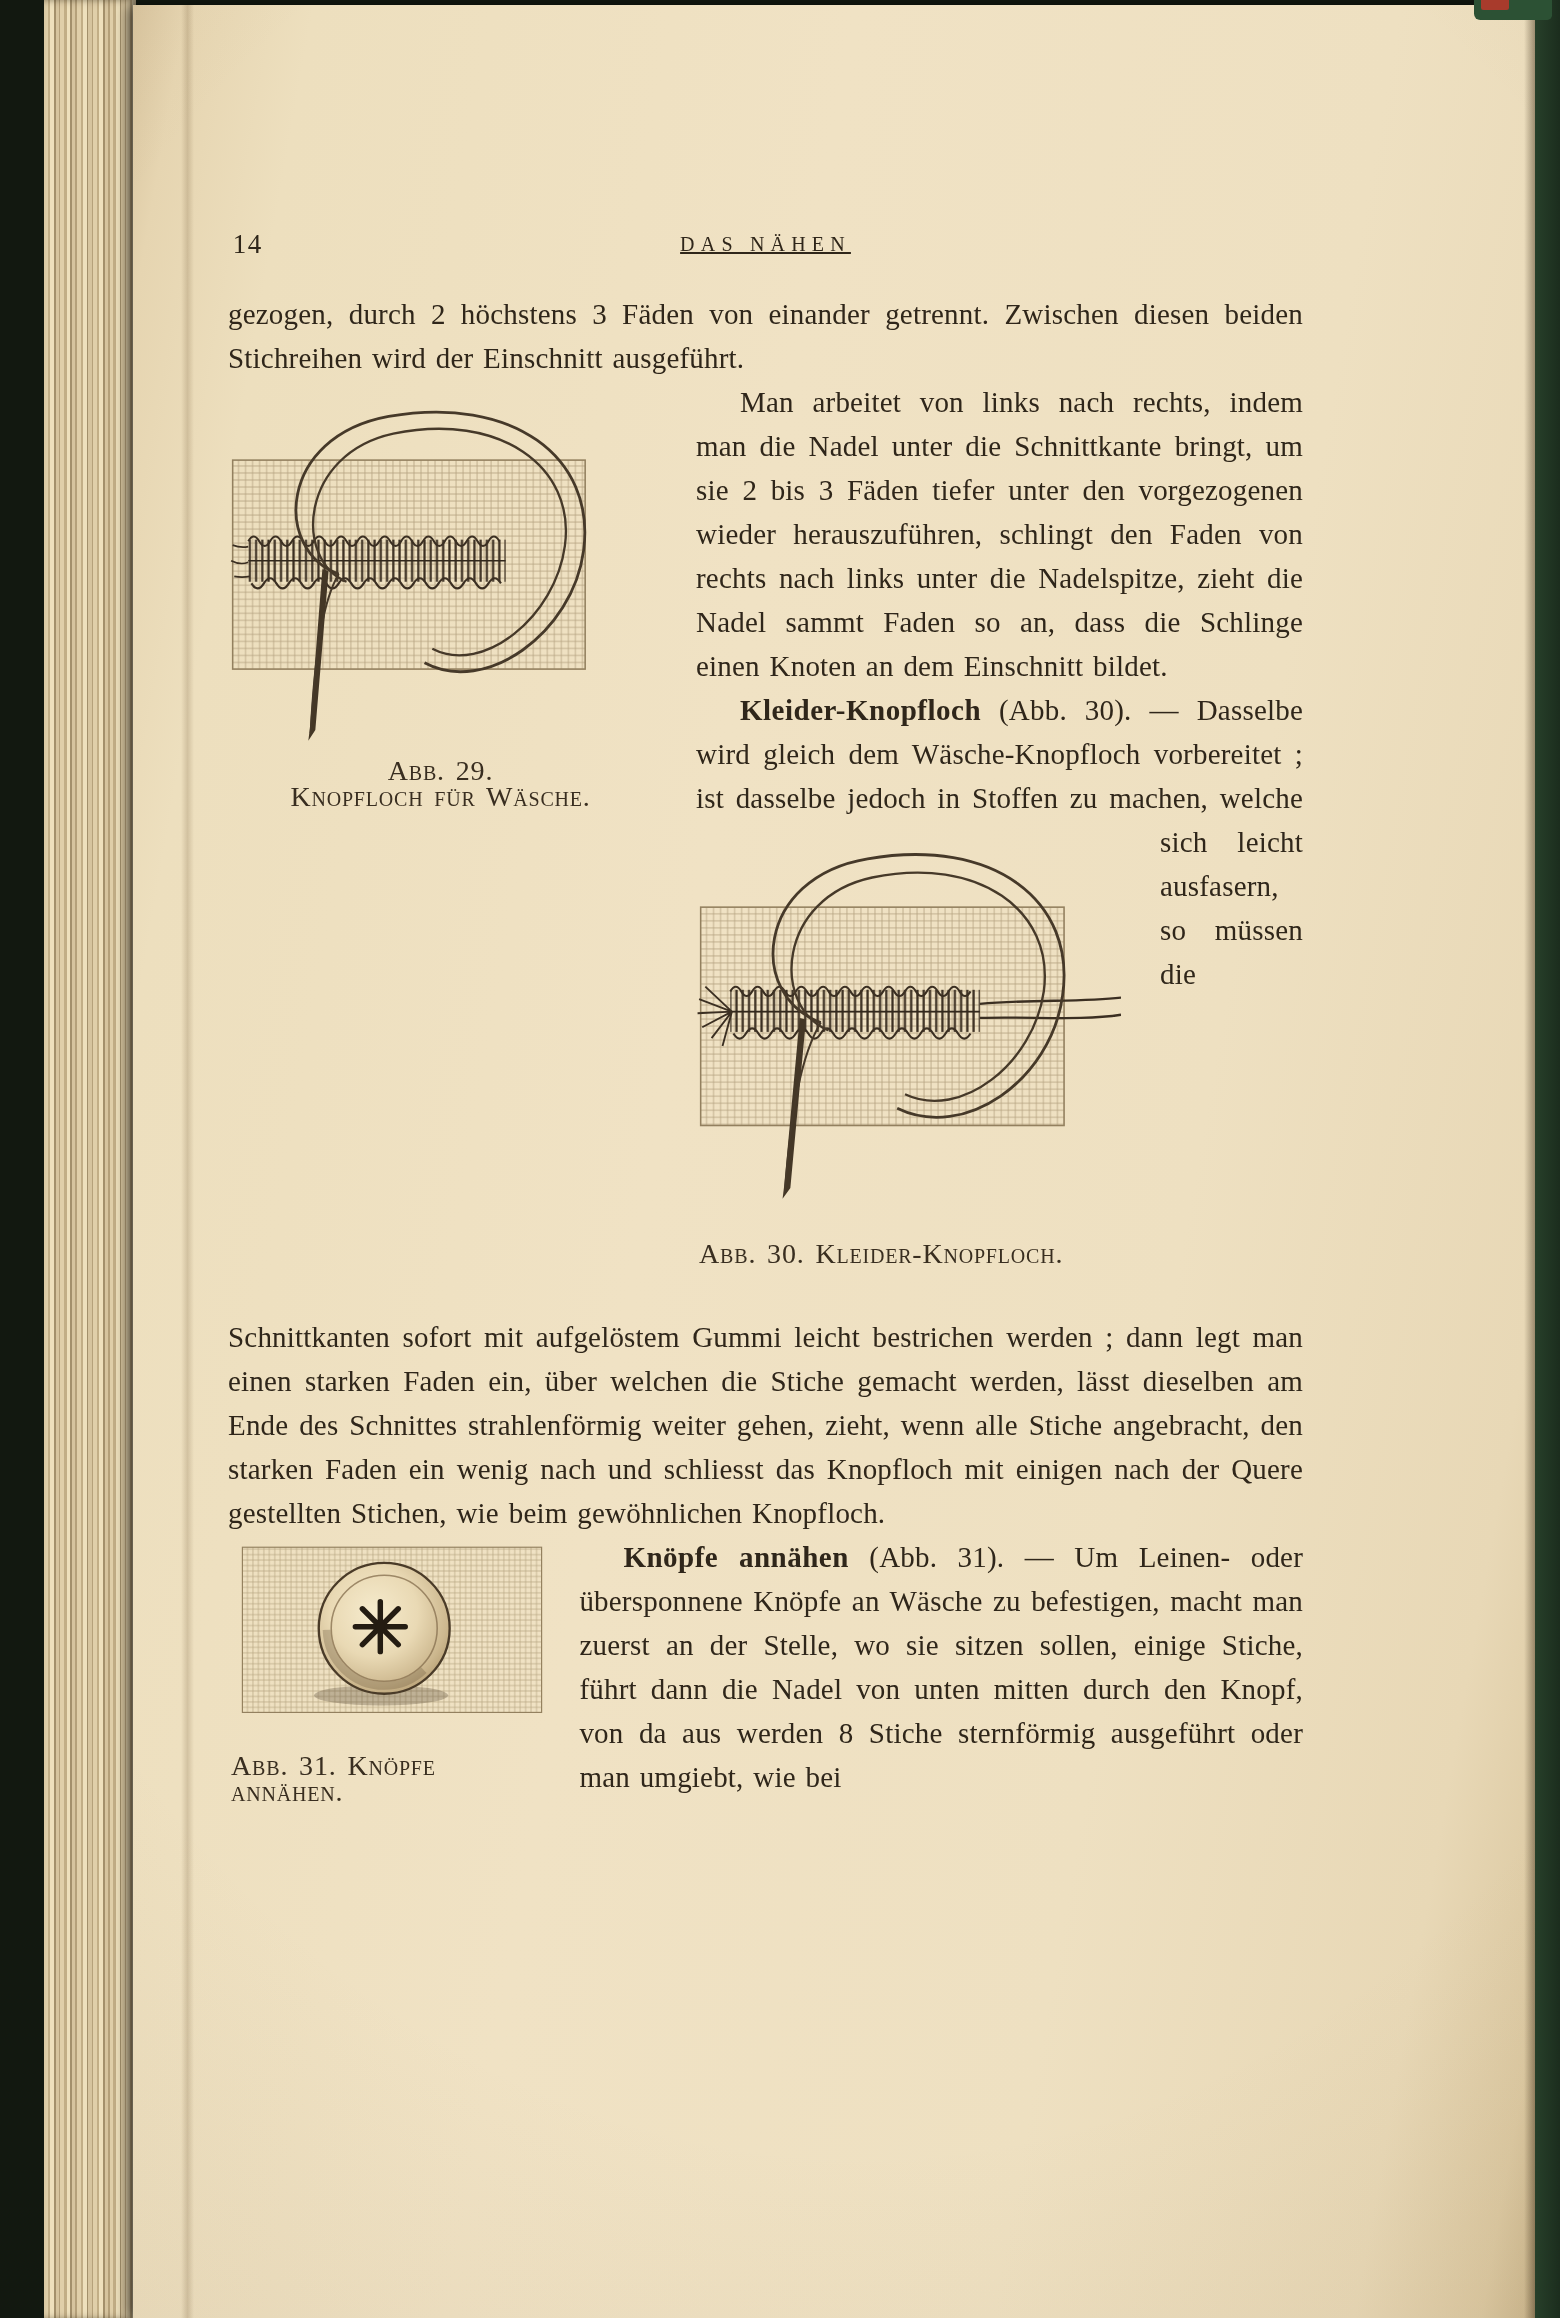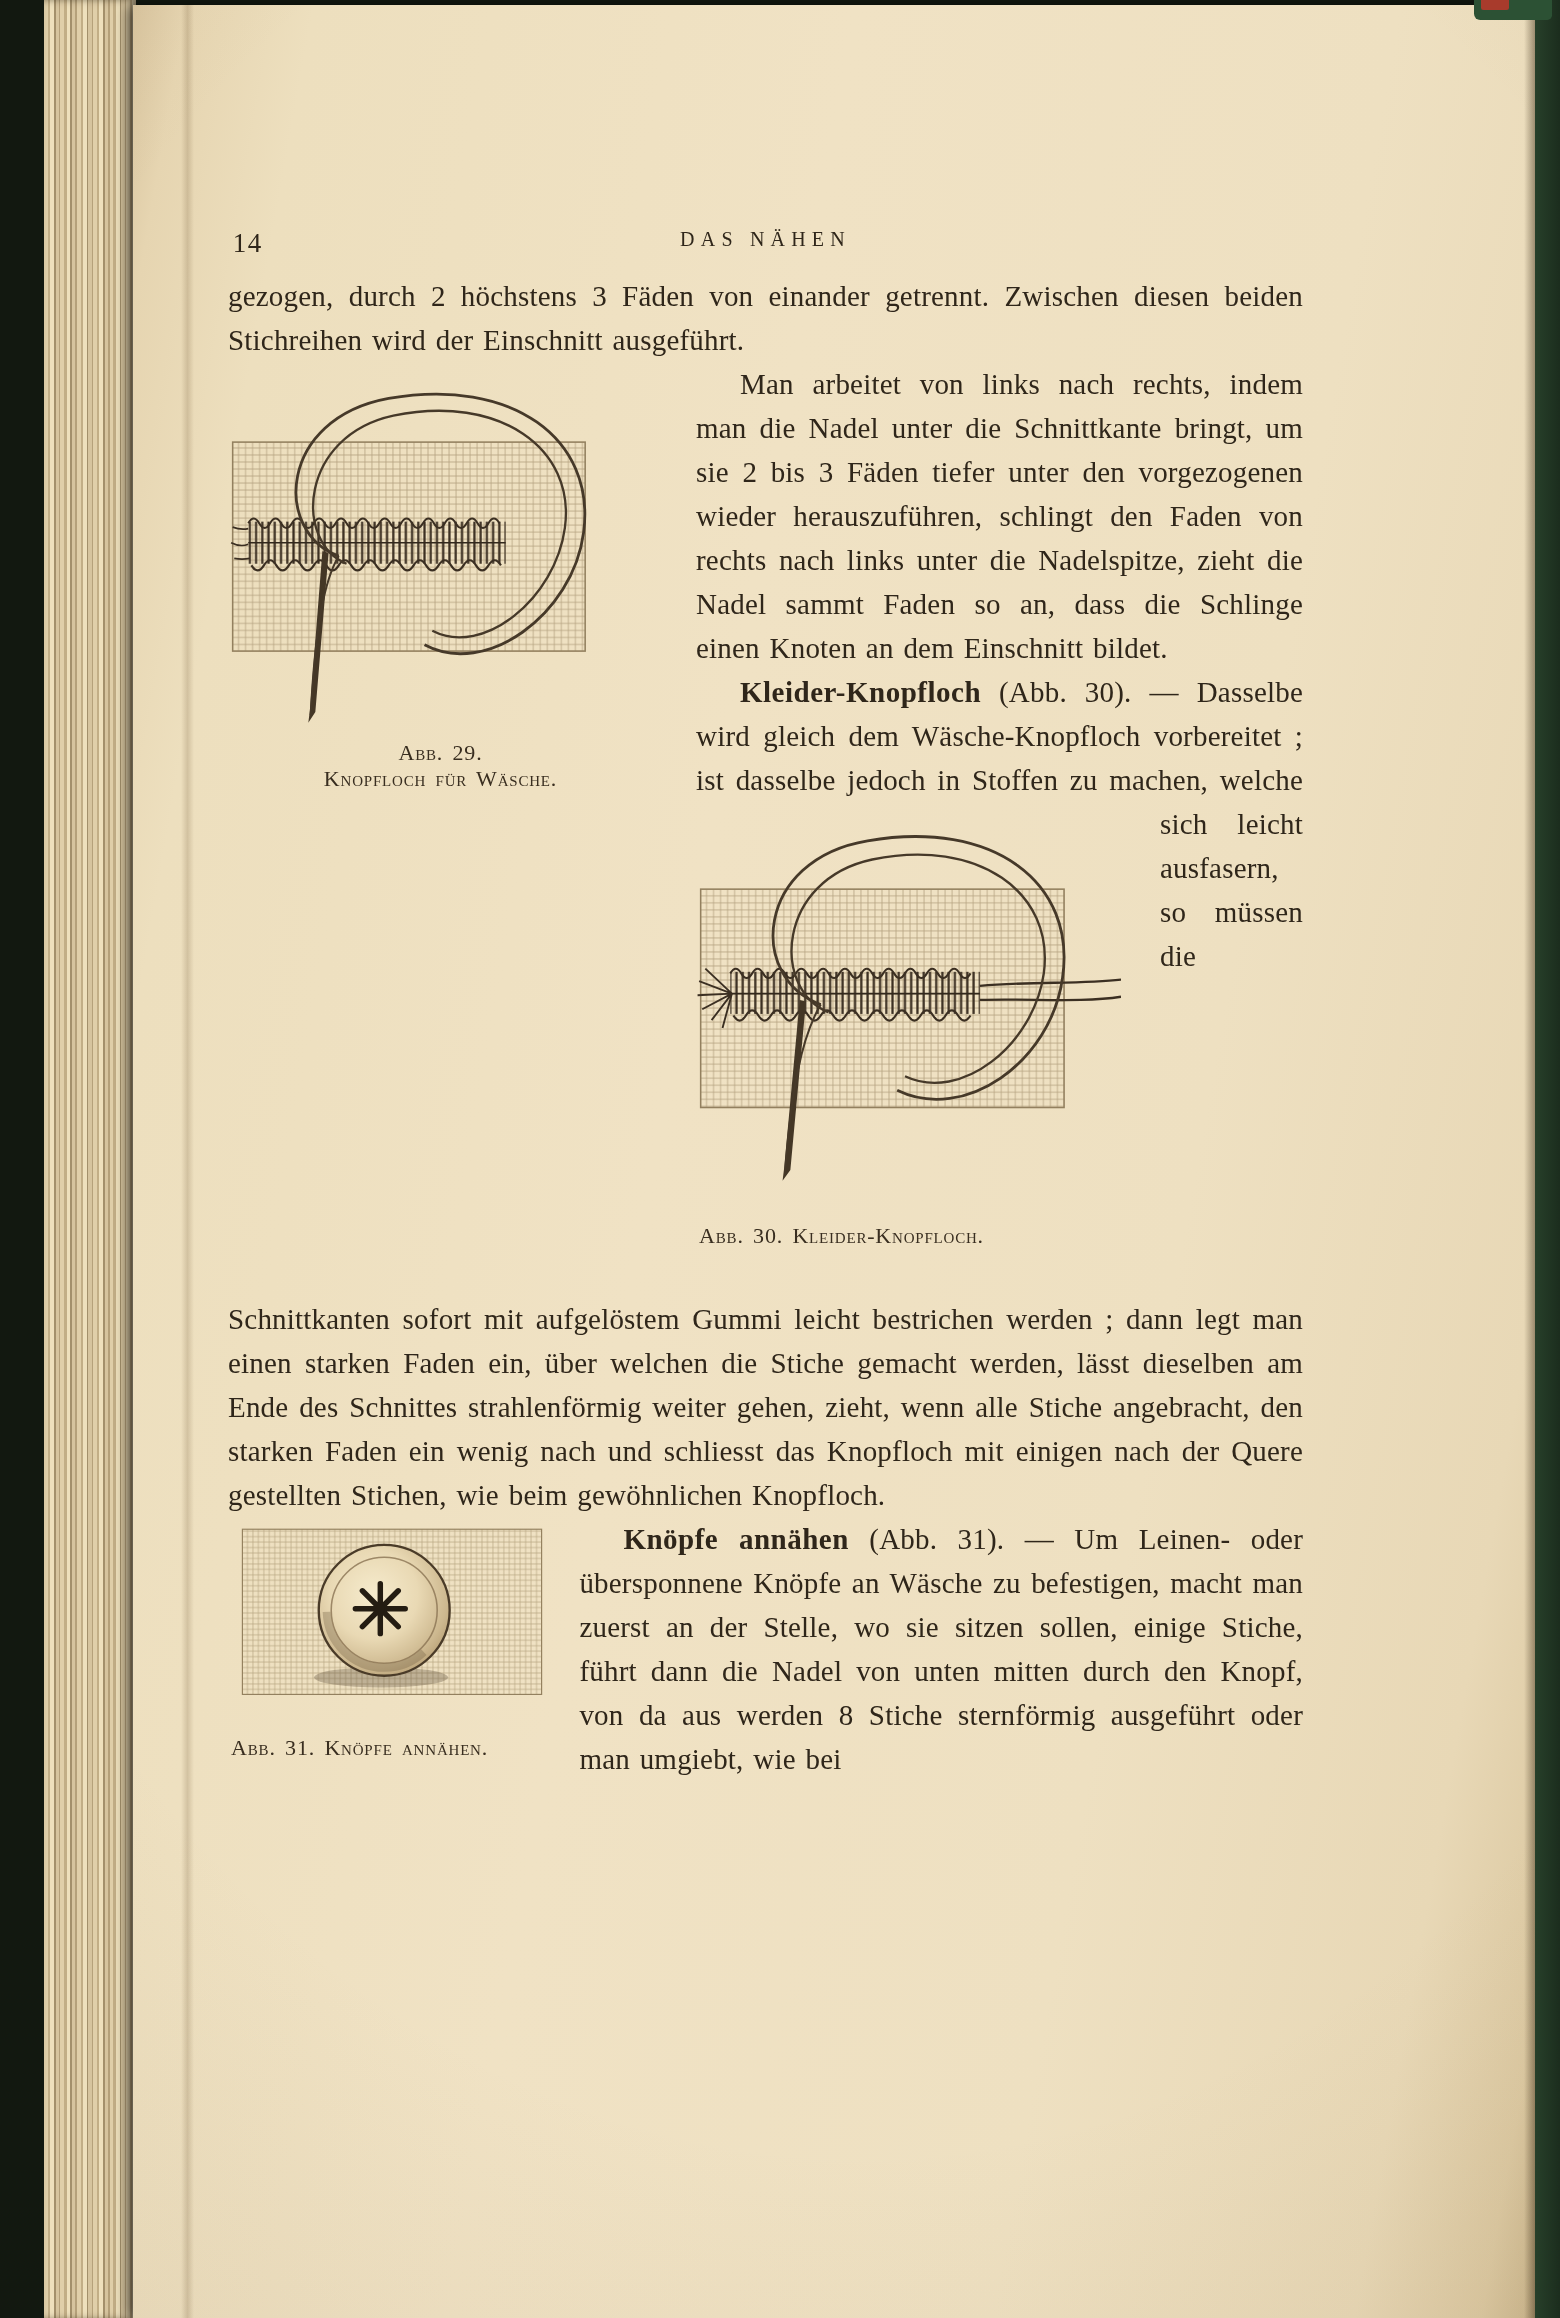--- a/index.html
+++ b/index.html
@@ -49,22 +49,22 @@
     position:absolute;right:52px;top:0;width:28px;height:10px;
     background:#a83b2c;border-radius:0 0 2.3px 2.3px;
   }
   
   .content{
     position:absolute;left:228px;top:0;width:1075px;
     padding-top:228px;
     color:#2f261a;
   }
   .running-header{
-    display:flex;align-items:flex-start;position:relative;
-    margin-bottom:13px;height:33px;
+    display:flex;align-items:center;position:relative;
+    margin-bottom:31px;height:33px;text-decoration:underline;
   }
   .pagenum{
     position:absolute;left:4.7px;font-size:27px;letter-spacing:1.6px;
   }
   .head-title{
     margin:0 auto;font-size:20px;letter-spacing:6.2px;
   }
   p.body{
     margin:0;font-size:29px;line-height:44px;
     text-align:justify;word-spacing:2.3px;letter-spacing:0.2px;
@@ -73,21 +73,21 @@
   p.indent{text-indent:44px;}
   p.wide{word-spacing:23.4px;}
   b.lead{font-weight:bold;letter-spacing:0.5px;}
   
   .figwrap{display:block;float:left;}
   .fig29{width:425px;margin:4.7px 43px 35px 0;}
   .fig30{width:425px;margin:6.2px 39px 47px 0;}
   .fig31{width:328px;margin:6.2px 23.4px 35px 0;}
   .figwrap svg{display:block;}
   .caption{
-    display:block;font-size:22px;line-height:26.5px;color:#392e20;
+    display:block;font-size:28px;line-height:26.5px;color:#392e20;
     font-variant:small-caps;letter-spacing:0.8px;text-indent:0;
     word-spacing:3.1px;
   }
   .cap-center{text-align:center;margin-top:6.2px;}
   .cap-left{text-align:left;margin-top:25px;padding-left:3.1px;}
   .capline{display:block;}
   .clearfix{clear:both;}
 </style>
 </head>
 <body>

